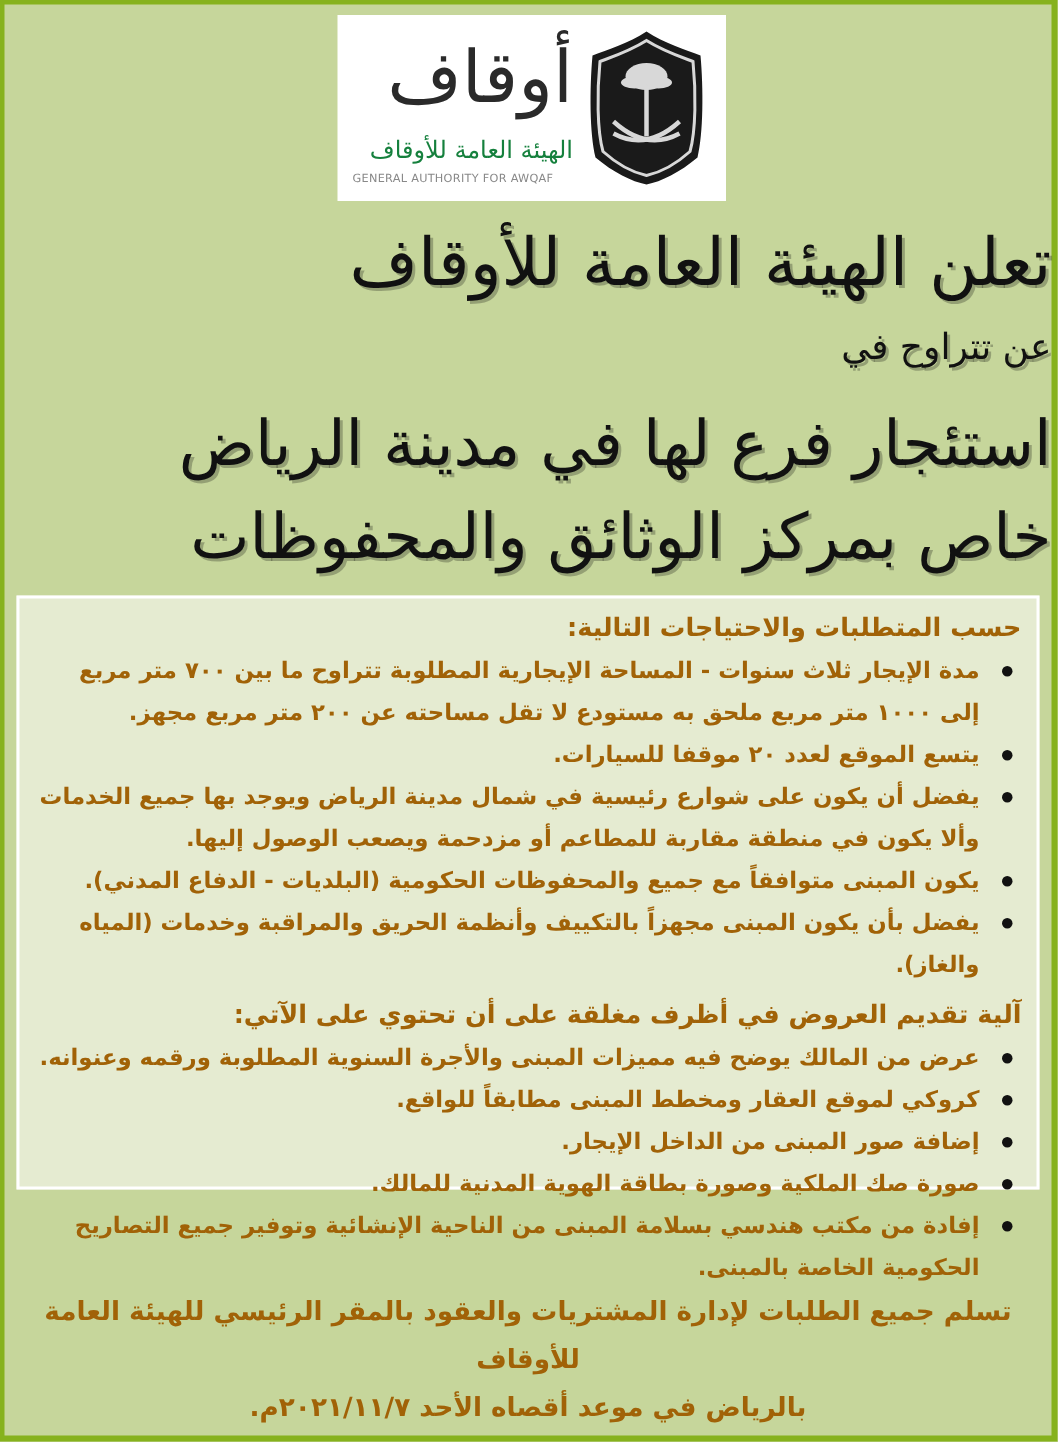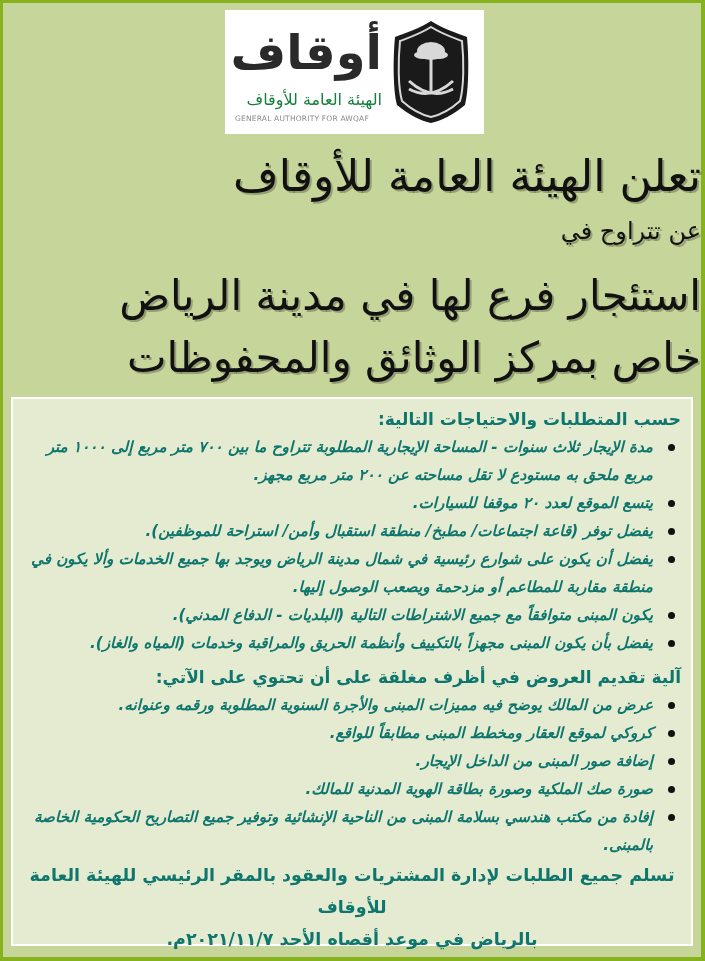--- a/index.html
+++ b/index.html
@@ -38,21 +38,21 @@
       left: 166px;
       top: 9px;
       width: 80px;
       height: 106px;
     }
     .logo-word {
       position: absolute;
       right: 102px;
       top: 18px;
       font-size: 48px;
-      font-weight: bold;
+      font-weight: normal;
       color: #2a2a2a;
       line-height: 1;
       direction: rtl;
       white-space: nowrap;
     }
     .logo-sub-ar {
       position: absolute;
       right: 102px;
       top: 80px;
       font-size: 16px;
@@ -84,41 +84,40 @@
     .h-main { top: 143px; font-size: 44px; line-height: 60px; }
     .h-sub  { top: 210px; font-size: 24px; line-height: 36px; }
     .h-line3 { top: 263px; font-size: 42px; line-height: 60px; }
     .h-line4 { top: 325px; font-size: 42px; line-height: 60px; padding-left: 46px; }
 
     .content-box {
       position: absolute;
       left: 8px;
       top: 394px;
       width: 682px;
-      height: 549px;
+      height: 396px;
       background: #e5ebd1;
       border: 2px solid #ffffff;
       box-sizing: border-box;
       direction: rtl;
-      color: #0f766e;
+      color: #a16207;
       padding: 6px 10px 0 10px;
     }
     .section-title {
       font-size: 17px;
       font-weight: bold;
       line-height: 28px;
       margin: 0;
       text-align: right;
       white-space: nowrap;
     }
     ul.items {
       list-style: none;
       margin: 0;
       padding: 0;
-      font-style: italic;
     }
     ul.items li {
       position: relative;
       padding-right: 28px;
       font-size: 15.2px;
       font-weight: bold;
       line-height: 28px;
       text-align: right;
     }
     ul.items li .bullet {
@@ -167,23 +166,22 @@
   <div class="headline h-main">تعلن الهيئة العامة للأوقاف</div>
   <div class="headline h-sub">عن تتراوح في</div>
   <div class="headline h-line3">استئجار فرع لها في مدينة الرياض</div>
   <div class="headline h-line4">خاص بمركز الوثائق والمحفوظات</div>
 
   <div class="content-box">
     <p class="section-title">حسب المتطلبات والاحتياجات التالية:</p>
     <ul class="items">
       <li><span class="bullet"></span><span>مدة الإيجار ثلاث سنوات - المساحة الإيجارية المطلوبة تتراوح ما بين ٧٠٠ متر مربع إلى ١٠٠٠ متر مربع ملحق به مستودع لا تقل مساحته عن ٢٠٠ متر مربع مجهز.</span></li>
       <li><span class="bullet"></span><span>يتسع الموقع لعدد ٢٠ موقفا للسيارات.</span></li>
-      <li><span class="bullet"></span><span>يفضل توفر (قاعة اجتماعات/ مطبخ/ منطقة استقبال وأمن/ استراحة للموظفين).</span></li>
       <li><span class="bullet"></span><span>يفضل أن يكون على شوارع رئيسية في شمال مدينة الرياض ويوجد بها جميع الخدمات وألا يكون في منطقة مقاربة للمطاعم أو مزدحمة ويصعب الوصول إليها.</span></li>
-      <li><span class="bullet"></span><span>يكون المبنى متوافقاً مع جميع الاشتراطات التالية (البلديات - الدفاع المدني).</span></li>
+      <li><span class="bullet"></span><span>يكون المبنى متوافقاً مع جميع والمحفوظات الحكومية (البلديات - الدفاع المدني).</span></li>
       <li><span class="bullet"></span><span>يفضل بأن يكون المبنى مجهزاً بالتكييف وأنظمة الحريق والمراقبة وخدمات (المياه والغاز).</span></li>
     </ul>
 
     <p class="section-title sec2-title">آلية تقديم العروض في أظرف مغلقة على أن تحتوي على الآتي:</p>
     <ul class="items">
       <li><span class="bullet"></span><span>عرض من المالك يوضح فيه مميزات المبنى والأجرة السنوية المطلوبة ورقمه وعنوانه.</span></li>
       <li><span class="bullet"></span><span>كروكي لموقع العقار ومخطط المبنى مطابقاً للواقع.</span></li>
       <li><span class="bullet"></span><span>إضافة صور المبنى من الداخل الإيجار.</span></li>
       <li><span class="bullet"></span><span>صورة صك الملكية وصورة بطاقة الهوية المدنية للمالك.</span></li>
       <li><span class="bullet"></span><span>إفادة من مكتب هندسي بسلامة المبنى من الناحية الإنشائية وتوفير جميع التصاريح الحكومية الخاصة بالمبنى.</span></li>

